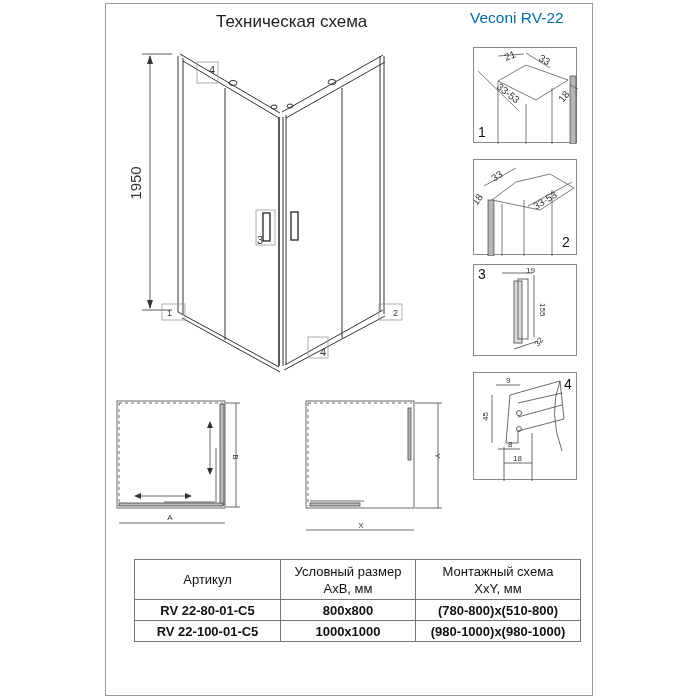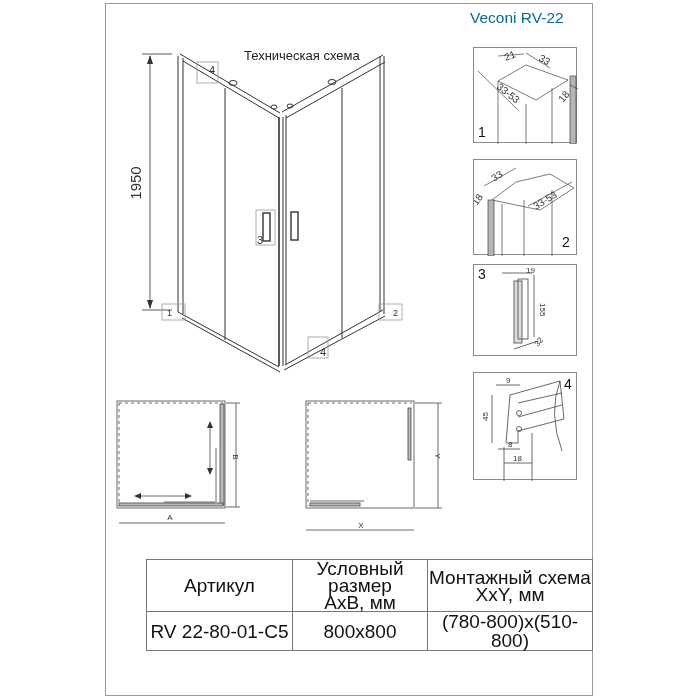--- a/index.html
+++ b/index.html
@@ -1,31 +1,31 @@
 <!DOCTYPE html>
 <html><head>
 <meta charset="utf-8">
 <style>
   html, body { margin: 0; padding: 0; background: #ffffff; }
   body { width: 700px; height: 700px; position: relative; overflow: hidden;
          font-family: "Liberation Sans", sans-serif; color: #222; }
   .sheet { position: absolute; left: 105px; top: 3px; width: 488px; height: 693px;
            border: 1.5px solid #9a9a9a; box-sizing: border-box; background: #fff; }
-  .title-left { position: absolute; left: 244px; top: 12px; font-size: 13px; color: #222; margin-top: 36px; }
+  .title-left { position: absolute; left: 216px; top: 12px; font-size: 17px; color: #222; }
   .title-right { position: absolute; left: 470px; top: 9px; font-size: 15.5px; color: #0369a1; }
   svg.draw { position: absolute; left: 0; top: 0; }
   .detail-box { position: absolute; border: 1px solid #8a8a8a; box-sizing: border-box; background: #fff; }
   .detail-num { position: absolute; font-size: 14px; color: #111; }
   .dim { font-family: "Liberation Sans", sans-serif; fill: #333; }
   table.spec { position: absolute; left: 134px; top: 559px; width: 447px; border-collapse: collapse;
-               font-size: 19px; color: #111; margin-left: 12px; }
+               font-size: 13px; color: #111; }
   table.spec td, table.spec th { border: 1px solid #777; text-align: center; font-weight: normal;
                padding: 0; line-height: 19px; }
   table.spec th { height: 39px; line-height: 17px; }
-  table.spec td { height: 20px; }
+  table.spec td { height: 20px; font-weight: bold; }
 </style>
 </head>
 <body>
 
 <div class="sheet"></div>
 
 <div class="title-left">Техническая схема</div>
 <div class="title-right">Veconi RV-22</div>
 
 <svg class="draw" width="700" height="700">
@@ -233,14 +233,19 @@
         <div>XxY, мм</div>
       </th>
     </tr>
   </thead>
   <tbody>
     <tr>
       <td>RV 22-80-01-C5</td>
       <td>800x800</td>
       <td>(780-800)x(510-800)</td>
     </tr>
+    <tr>
+      <td>RV 22-100-01-C5</td>
+      <td>1000x1000</td>
+      <td>(980-1000)x(980-1000)</td>
+    </tr>
   </tbody>
 </table>
 
 </body></html>

